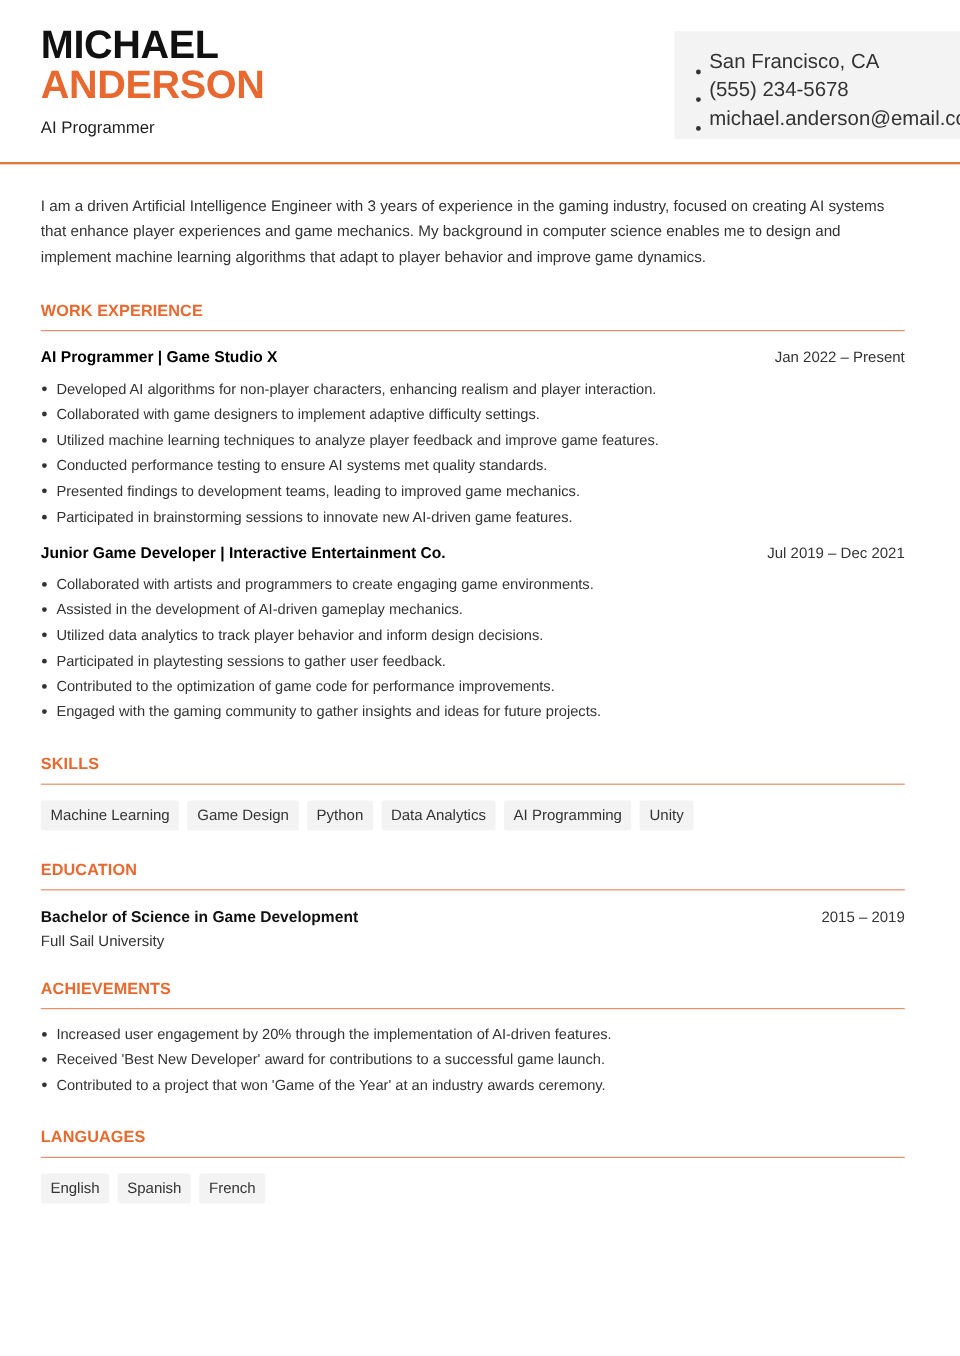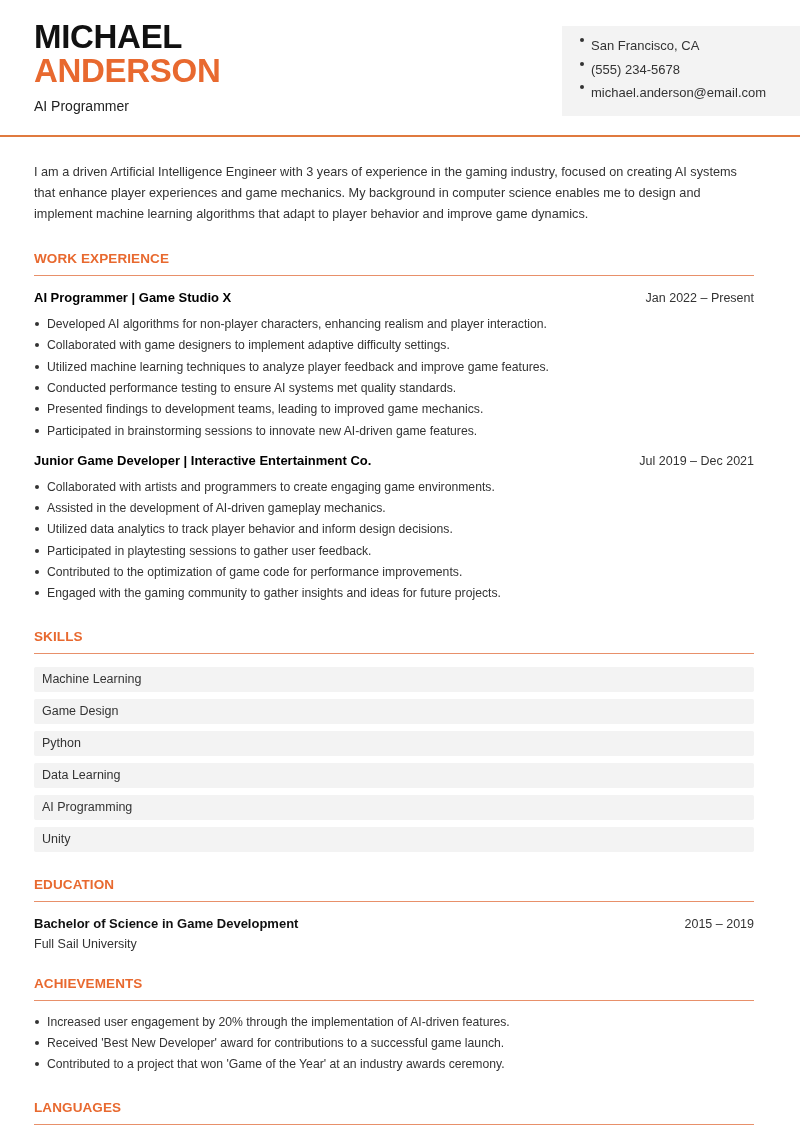--- a/index.html
+++ b/index.html
@@ -47,22 +47,22 @@
       position: absolute;
       left: 562px;
       top: 26px;
       width: 238px;
       height: 90px;
       background: #f3f3f3;
       padding: 12px 0 0 18px;
     }
     .contact-item {
       display: flex;
-      align-items: flex-start;
-      font-size: 13px;
+      align-items: flex-end;
+      font-size: 17px;
       color: #333333;
       height: 23.5px;
     }
     .bullet-dot {
       display: inline-block;
       width: 4px;
       height: 4px;
       border-radius: 50%;
       background: #333333;
       margin-right: 7px;
@@ -114,21 +114,20 @@
       height: 21.3px;
     }
     .bullets li .bullet-dot { margin-left: 1px; margin-right: 8px; }
 
     .job-block + .job-block .job-head { margin-top: 12px; }
 
     .chips {
       display: flex;
       gap: 7px;
       margin-top: 13px;
-      flex-direction: column;
     }
     .chip {
       background: #f3f3f3;
       font-size: 12.5px;
       color: #333333;
       padding: 0 8px;
       height: 25px;
       line-height: 25px;
       border-radius: 2px;
     }
@@ -251,21 +250,21 @@
         </ul>
       </div>
     </section>
 
     <section class="section">
       <h2 class="section-title">SKILLS</h2>
       <div class="chips">
         <span class="chip">Machine Learning</span>
         <span class="chip">Game Design</span>
         <span class="chip">Python</span>
-        <span class="chip">Data Learning</span>
+        <span class="chip">Data Analytics</span>
         <span class="chip">AI Programming</span>
         <span class="chip">Unity</span>
       </div>
     </section>
 
     <section class="section">
       <h2 class="section-title">EDUCATION</h2>
       <div class="edu-head">
         <span class="edu-degree">Bachelor of Science in Game Development</span>
         <span class="edu-dates">2015 – 2019</span>

